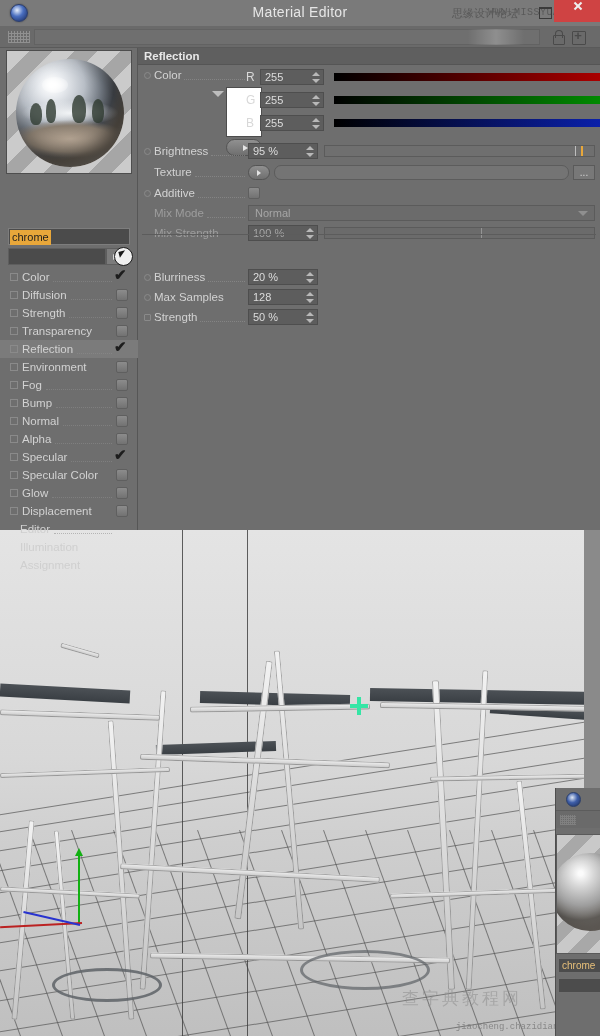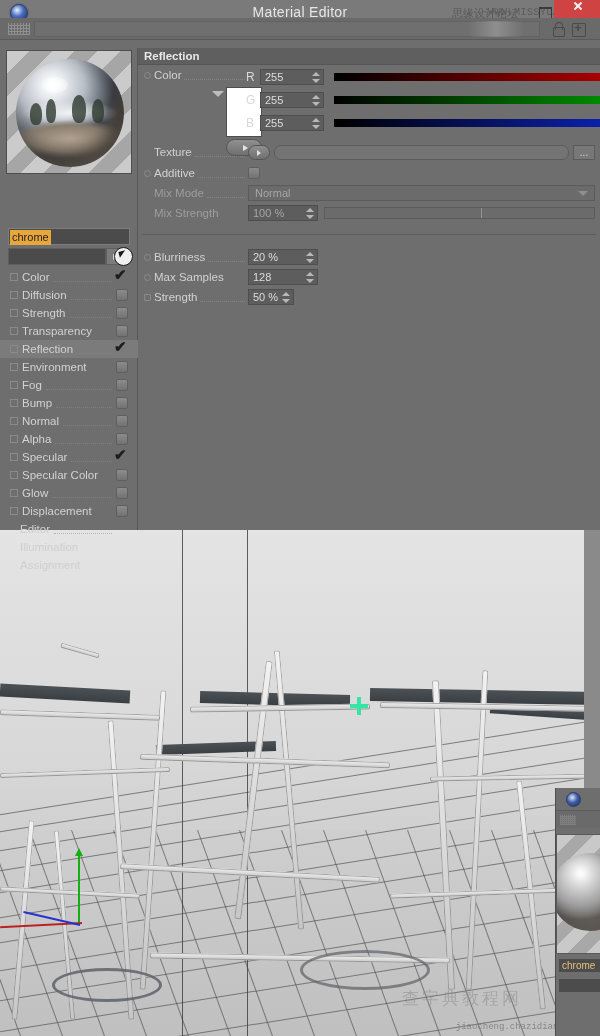--- a/index.html
+++ b/index.html
@@ -36,21 +36,21 @@
     background:repeating-linear-gradient(135deg,#c9c9c9 0 13px,#a8a8a8 13px 26px); border:1px solid #5a5a5a;}
   .bg-sphere { position:absolute; left:-6px; top:18px; width:78px; height:78px; border-radius:50%;
     background:radial-gradient(circle at 38% 26%,#fbfbfb 3%,#d6d6d6 18%,#a0a0a0 42%,#6f6b66 62%,#9b938b 78%,#5f5c59 100%);
     box-shadow:inset -6px -8px 14px rgba(0,0,0,.45);}
   .bg-name { position:absolute; left:2px; top:170px; width:60px; height:15px; background:#4c4c4c;
     border:1px solid #6f6f6f; color:#e8c07a; font-size:10px; padding:1px 3px; white-space:nowrap; overflow:hidden;}
   .bg-field { position:absolute; left:2px; top:190px; width:60px; height:15px; background:#4c4c4c; border:1px solid #6f6f6f;}
 
   
   .win { position:absolute; left:0; top:0; width:600px; height:530px; background:#6e6e6e; }
-  .titlebar { position:relative; height:18px; background:#7a7a7a; }
+  .titlebar { position:relative; height:26px; background:#7a7a7a; }
   .tb-logo { position:absolute; left:10px; top:4px; width:18px; height:18px; border-radius:50%;
       background:radial-gradient(circle at 38% 33%,#e6eefb,#4a6fc0 42%,#16275a);
       border:1px solid #2a3d6d; box-shadow:0 0 2px rgba(0,0,0,.4);}
   .tb-title { position:absolute; left:0; right:0; top:4px; text-align:center; font-size:14px; color:#e6e6e6;
       letter-spacing:.3px;}
   .wm-top { position:absolute; right:82px; top:6px; font-size:11px; color:#595959; white-space:nowrap; }
   .wm-top2 { position:absolute; right:8px; top:7px; font-size:10px; color:#5a5a5a; letter-spacing:.5px;
       font-family:"Liberation Mono", monospace; }
   .btn-max { position:absolute; right:46px; top:4px; width:18px; height:16px; }
   .btn-max:before{content:"";position:absolute;left:3px;top:3px;width:11px;height:9px;border:1px solid #3a3a3a;border-top-width:2px;}
@@ -454,20 +454,32 @@
 
           <div class="rgb-row" style="top:48px;">
             <span class="rgb-ch">B</span>
             <span class="numfield">255<i class="spin"></i></span>
           </div>
           <div class="grad" style="left:196px;top:54px;width:400px;background:linear-gradient(90deg,#000000,#1030ff);">
             
           </div>
         </div>
 
+        <div class="row">
+          <div class="lbl-box">
+            <span class="rmark"></span>
+            <span class="rlbl">Brightness</span>
+            <span class="lbl-dots"></span>
+          </div>
+          <span class="numfield" style="width:70px;">95 %<i class="spin"></i></span>
+          <span class="slider" style="flex:1;margin:0 5px 0 6px;">
+            <i class="mark2" style="left:93%;"></i>
+            <i class="mark" style="left:95%;"></i>
+          </span>
+        </div>
 
         <div class="row" style="height:22px;">
           <div class="lbl-box">
             <span class="rmark" style="visibility:hidden;"></span>
             <span class="rlbl">Texture</span>
             <span class="lbl-dots"></span>
           </div>
           <span class="texbtn"></span>
           <span class="texinput"></span>
           <span class="dotsbtn">...</span>
@@ -526,20 +538,20 @@
             </div>
             <span class="numfield" style="width:70px;">128<i class="spin"></i></span>
           </div>
 
           <div class="row">
             <div class="lbl-box">
               <span class="rmark sq"></span>
               <span class="rlbl">Strength</span>
               <span class="lbl-dots"></span>
             </div>
-            <span class="numfield" style="width:46px;">50 %<i class="spin"></i></span>
+            <span class="numfield" style="width:70px;">50 %<i class="spin"></i></span>
           </div>
         </div>
 
       </div>
     </div>
   </div>
 </div>
 
 </body></html>

